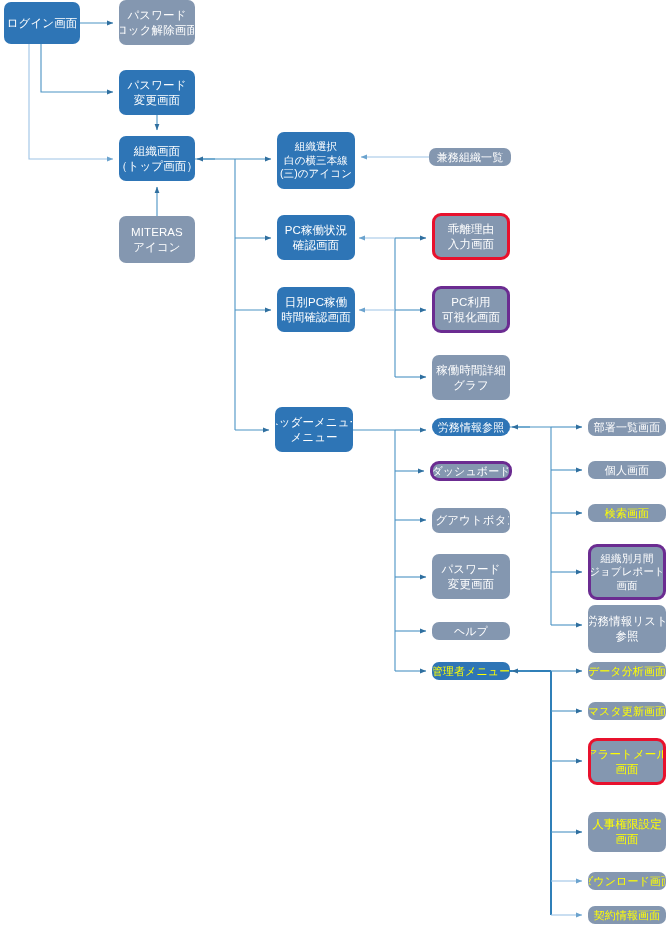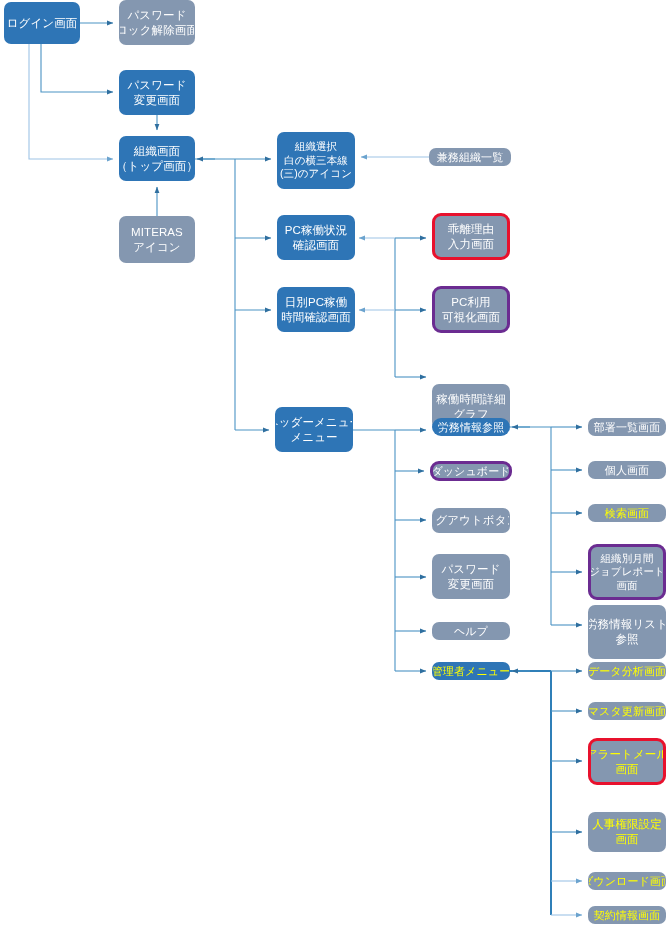--- a/index.html
+++ b/index.html
@@ -203,21 +203,21 @@
         <span class="ln">入力画面</span>
       </div>
       <div class="node fill-blue tx-white bd-none sz-13" style="left: 277px; top: 287px; width: 78px; height: 45px;">
         <span class="ln">日別PC稼働</span>
         <span class="ln">時間確認画面</span>
       </div>
       <div class="node fill-gray tx-white bd-purple sz-13" style="left: 432px; top: 286px; width: 78px; height: 47px;">
         <span class="ln">PC利用</span>
         <span class="ln">可視化画面</span>
       </div>
-      <div class="node fill-gray tx-white bd-none sz-13" style="left: 432px; top: 355px; width: 78px; height: 45px; margin-top: 29px;">
+      <div class="node fill-gray tx-white bd-none sz-13" style="left: 432px; top: 355px; width: 78px; height: 45px;">
         <span class="ln">稼働時間詳細</span>
         <span class="ln">グラフ</span>
       </div>
       <div class="node fill-blue tx-white bd-none sz-13" style="left: 275px; top: 407px; width: 78px; height: 45px;">
         <span class="ln">ヘッダーメニュー</span>
         <span class="ln">メニュー</span>
       </div>
       <div class="node fill-blue tx-white bd-none sz-12" style="left: 432px; top: 418px; width: 78px; height: 18px; border-radius: 9px;">
         <span class="ln">労務情報参照</span>
       </div>
@@ -244,21 +244,21 @@
         <span class="ln">個人画面</span>
       </div>
       <div class="node fill-gray tx-yellow bd-none sz-12" style="left: 588px; top: 504px; width: 78px; height: 18px;">
         <span class="ln">検索画面</span>
       </div>
       <div class="node fill-gray tx-white bd-purple sz-11" style="left: 588px; top: 544px; width: 78px; height: 56px;">
         <span class="ln">組織別月間</span>
         <span class="ln">ジョブレポート</span>
         <span class="ln">画面</span>
       </div>
-      <div class="node fill-gray tx-white bd-none sz-13" style="left: 588px; top: 605px; width: 78px; height: 54px;">
+      <div class="node fill-gray tx-white bd-none sz-13" style="left: 588px; top: 605px; width: 78px; height: 48px;">
         <span class="ln">労務情報リスト</span>
         <span class="ln">参照</span>
       </div>
       <div class="node fill-gray tx-yellow bd-none sz-12" style="left: 588px; top: 662px; width: 78px; height: 18px;">
         <span class="ln">データ分析画面</span>
       </div>
       <div class="node fill-gray tx-yellow bd-none sz-12" style="left: 588px; top: 702px; width: 78px; height: 18px;">
         <span class="ln">マスタ更新画面</span>
       </div>
       <div class="node fill-gray tx-yellow bd-red sz-13" style="left: 588px; top: 738px; width: 78px; height: 47px;">

